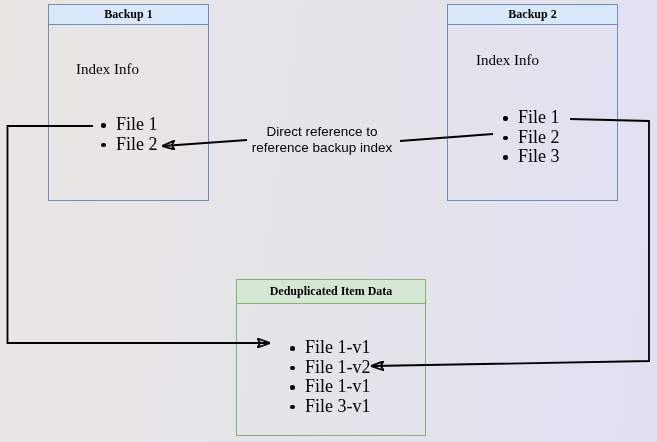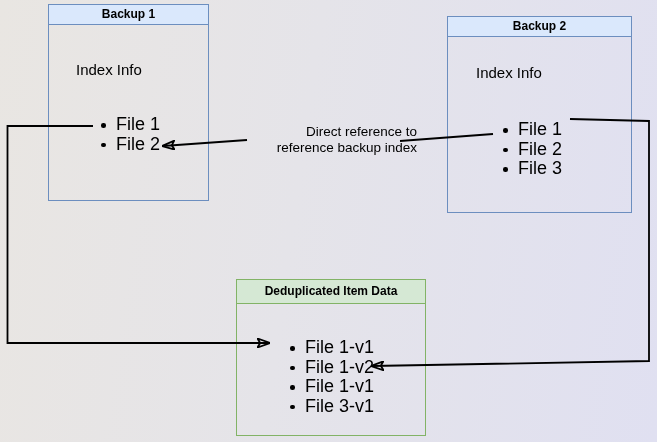--- a/index.html
+++ b/index.html
@@ -6,51 +6,51 @@
   .canvas{
     position:relative;
     width:657px;height:442px;
     overflow:hidden;
     background:linear-gradient(98deg,#e9e6e2 0%,#e5e4e9 45%,#e0e0f1 100%);
     font-family:"Liberation Sans",sans-serif;
     color:#000;
   }
   .connectors{position:absolute;left:0;top:0;width:657px;height:442px;z-index:3;pointer-events:none;}
   .connectors path{fill:none;stroke:#000;stroke-width:1.8;}
-  .box{position:absolute;border:1px solid;box-sizing:border-box;background:transparent;z-index:2;}
+  .box{position:absolute;border:1px solid;box-sizing:border-box;background:transparent;z-index:2;font-family:Liberation Serif, serif;}
   .box.blue{border-color:#6c8ebf;}
   .box.green{border-color:#82b366;}
   .box-header{
     text-align:center;font-weight:bold;font-size:12px;
     border-bottom:1px solid;box-sizing:border-box;
   }
   .blue .box-header{background:#dae8fc;border-color:#6c8ebf;height:20px;line-height:19px;}
   .green .box-header{background:#d5e8d4;border-color:#82b366;height:24px;line-height:23px;}
   .subtitle{position:absolute;font-size:15px;white-space:nowrap;}
   ul.file-list{position:absolute;margin:0;padding:0;list-style:none;font-size:18px;}
   ul.file-list li{position:relative;padding-left:16px;height:19.5px;line-height:19.5px;white-space:nowrap;}
   ul.file-list li::before{
     content:"";position:absolute;left:1px;top:8px;
     width:4.5px;height:4.5px;border-radius:50%;background:#000;
   }
   
   #backup1{left:48px;top:4px;width:161px;height:197px;}
   #backup1 .subtitle{left:27px;top:56px;}
   #backup1 ul{left:51px;top:110px;}
   
-  #backup2{left:447px;top:16px;width:185px;height:197px;}
+  #backup2{left:447px;top:4px;width:171px;height:197px;}
   #backup2 .subtitle{left:28px;top:47px;}
   #backup2 ul{left:54px;top:103px;}
   
   #dedup{left:236px;top:279px;width:190px;height:157px;}
   #dedup ul{left:52px;top:58px;}
   
   .annotation{
     position:absolute;left:227px;top:124px;width:190px;
-    text-align:right;font-size:13.5px;line-height:16px;z-index:2;
+    text-align:center;font-size:13.5px;line-height:16px;z-index:2;
   }
 </style>
 </head>
 <body>
 
 <div class="canvas">
 
   <svg class="connectors" width="657" height="442" viewBox="0 0 657 442" xmlns="http://www.w3.org/2000/svg">
     <defs>
       <marker id="arrowhead" viewBox="0 0 13 10" refX="12" refY="5" markerWidth="13" markerHeight="10" markerUnits="userSpaceOnUse" orient="auto">

